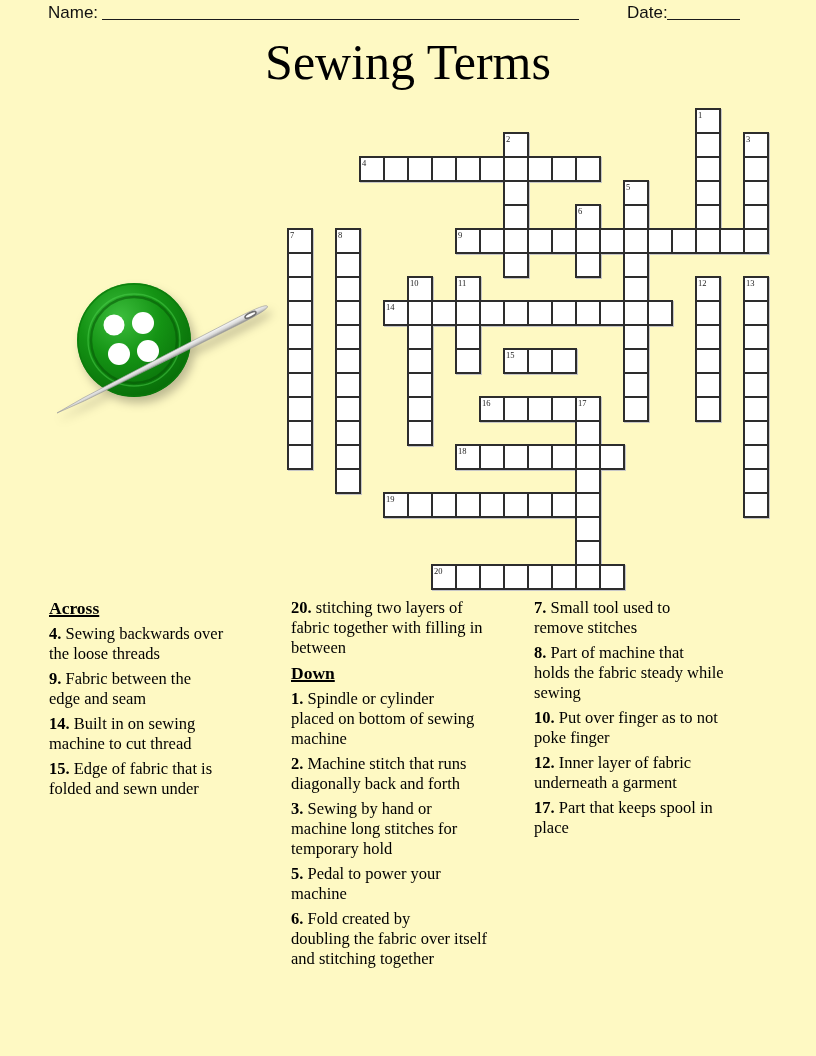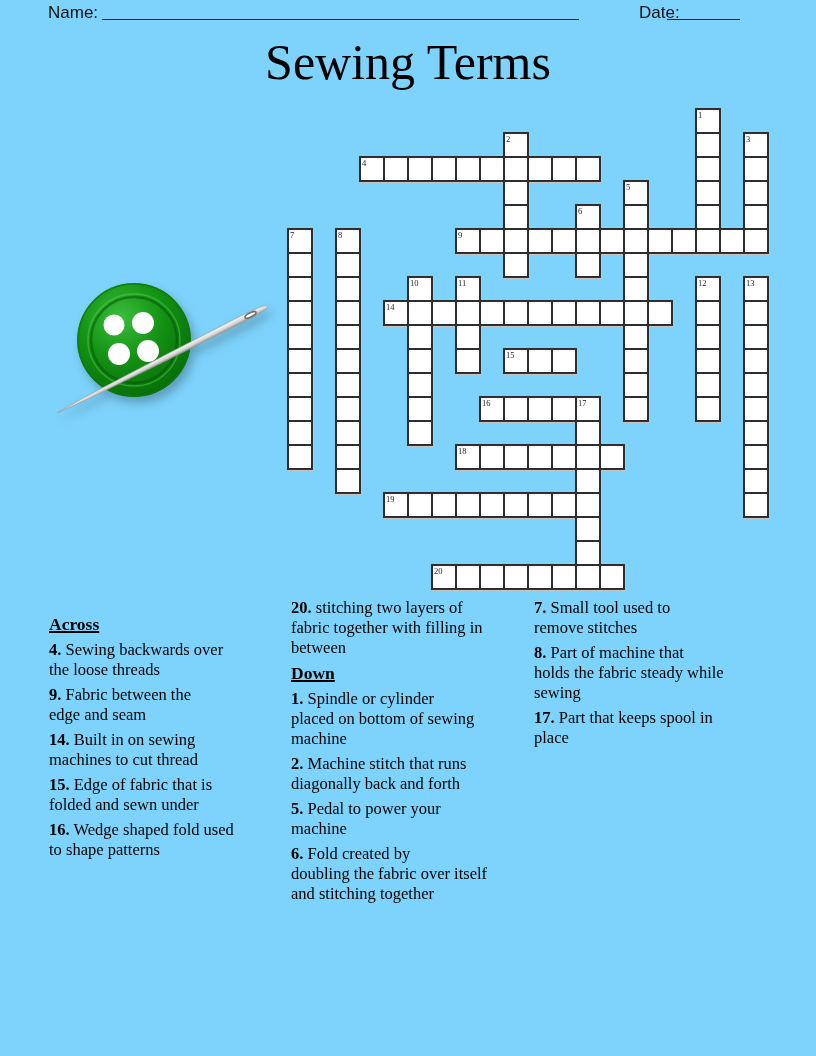--- a/index.html
+++ b/index.html
@@ -1,47 +1,47 @@
 <!DOCTYPE html>
 <html><head>
 <meta charset="utf-8">
 <style>
   html,body{margin:0;padding:0;background:#fff;}
   .page{
     position:relative;
     width:816px;height:1056px;
-    background:#7dd3fc;
+    background:#fef9c3;
     font-family:"Liberation Serif", serif;
     color:#111;
     overflow:hidden;
   }
   
   .topbar{position:absolute;left:0;top:0;width:816px;height:30px;
     font-family:"Liberation Sans", sans-serif;font-size:17px;color:#111;}
   .lbl{position:absolute;top:3px;}
   .name-lbl{left:48px;}
-  .date-lbl{left:627px;margin-left:12px;}
+  .date-lbl{left:627px;}
   .writeline{position:absolute;top:1px;height:18px;border-bottom:1.6px solid #1c1c1c;}
   .name-line{left:102px;width:477px;}
   .date-line{left:667px;width:73px;}
   
   .title{position:absolute;left:0;top:33px;width:816px;
     text-align:center;font-size:50px;font-weight:400;
     font-family:"Liberation Serif", serif;color:#000;}
   
   .gridsvg{position:absolute;left:283px;top:104px;
     filter:drop-shadow(1.5px 1.5px 0px #c6c6c6);}
   .gridsvg text{user-select:none;}
   
   .artsvg{position:absolute;left:44px;top:270px;
     filter:drop-shadow(4px 6px 5px rgba(0,0,0,0.25));}
   
   .cluecol{position:absolute;top:598px;font-size:16.5px;line-height:20px;
     font-family:"Liberation Serif", serif;color:#000;}
-  .col1{left:49px;width:240px;margin-top:16px;}
+  .col1{left:49px;width:240px;}
   .col2{left:291px;width:243px;font-family:Liberation Serif, serif;}
   .col3{left:534px;width:246px;}
   .clue{margin:0 0 5px 0;}
   .clue-num{font-weight:700;}
   .clue-text{white-space:pre-line;}
   .clue-heading{font-weight:700;font-size:17.5px;margin:0 0 6px 0;
     text-decoration:underline;text-decoration-thickness:2px;}
 </style>
 </head>
 <body>
@@ -264,45 +264,50 @@
       <text x="295" y="302" font-size="8.5" font-family="&quot;Liberation Serif&quot;, serif" fill="#222222">17</text>
     </svg>
 
   <div class="cluecol col1">
       <div class="clue-heading">Across</div>
       <div class="clue"><span class="clue-num">4.</span><span class="clue-text"> Sewing backwards over
 the loose threads</span></div>
       <div class="clue"><span class="clue-num">9.</span><span class="clue-text"> Fabric between the
 edge and seam</span></div>
       <div class="clue"><span class="clue-num">14.</span><span class="clue-text"> Built in on sewing
-machines to cut thread</span></div>
+machine to cut thread</span></div>
       <div class="clue"><span class="clue-num">15.</span><span class="clue-text"> Edge of fabric that is
 folded and sewn under</span></div>
-      <div class="clue"><span class="clue-num">16.</span><span class="clue-text"> Wedge shaped fold used
-to shape patterns</span></div>
     </div>
   <div class="cluecol col2">
       <div class="clue"><span class="clue-num">20.</span><span class="clue-text"> stitching two layers of
 fabric together with filling in
 between</span></div>
       <div class="clue-heading">Down</div>
       <div class="clue"><span class="clue-num">1.</span><span class="clue-text"> Spindle or cylinder
 placed on bottom of sewing
 machine</span></div>
       <div class="clue"><span class="clue-num">2.</span><span class="clue-text"> Machine stitch that runs
 diagonally back and forth</span></div>
+      <div class="clue"><span class="clue-num">3.</span><span class="clue-text"> Sewing by hand or
+machine long stitches for
+temporary hold</span></div>
       <div class="clue"><span class="clue-num">5.</span><span class="clue-text"> Pedal to power your
 machine</span></div>
       <div class="clue"><span class="clue-num">6.</span><span class="clue-text"> Fold created by
 doubling the fabric over itself
 and stitching together</span></div>
     </div>
   <div class="cluecol col3">
       <div class="clue"><span class="clue-num">7.</span><span class="clue-text"> Small tool used to
 remove stitches</span></div>
       <div class="clue"><span class="clue-num">8.</span><span class="clue-text"> Part of machine that
 holds the fabric steady while
 sewing</span></div>
+      <div class="clue"><span class="clue-num">10.</span><span class="clue-text"> Put over finger as to not
+poke finger</span></div>
+      <div class="clue"><span class="clue-num">12.</span><span class="clue-text"> Inner layer of fabric
+underneath a garment</span></div>
       <div class="clue"><span class="clue-num">17.</span><span class="clue-text"> Part that keeps spool in
 place</span></div>
     </div>
 
 </div>
 
 </body></html>

